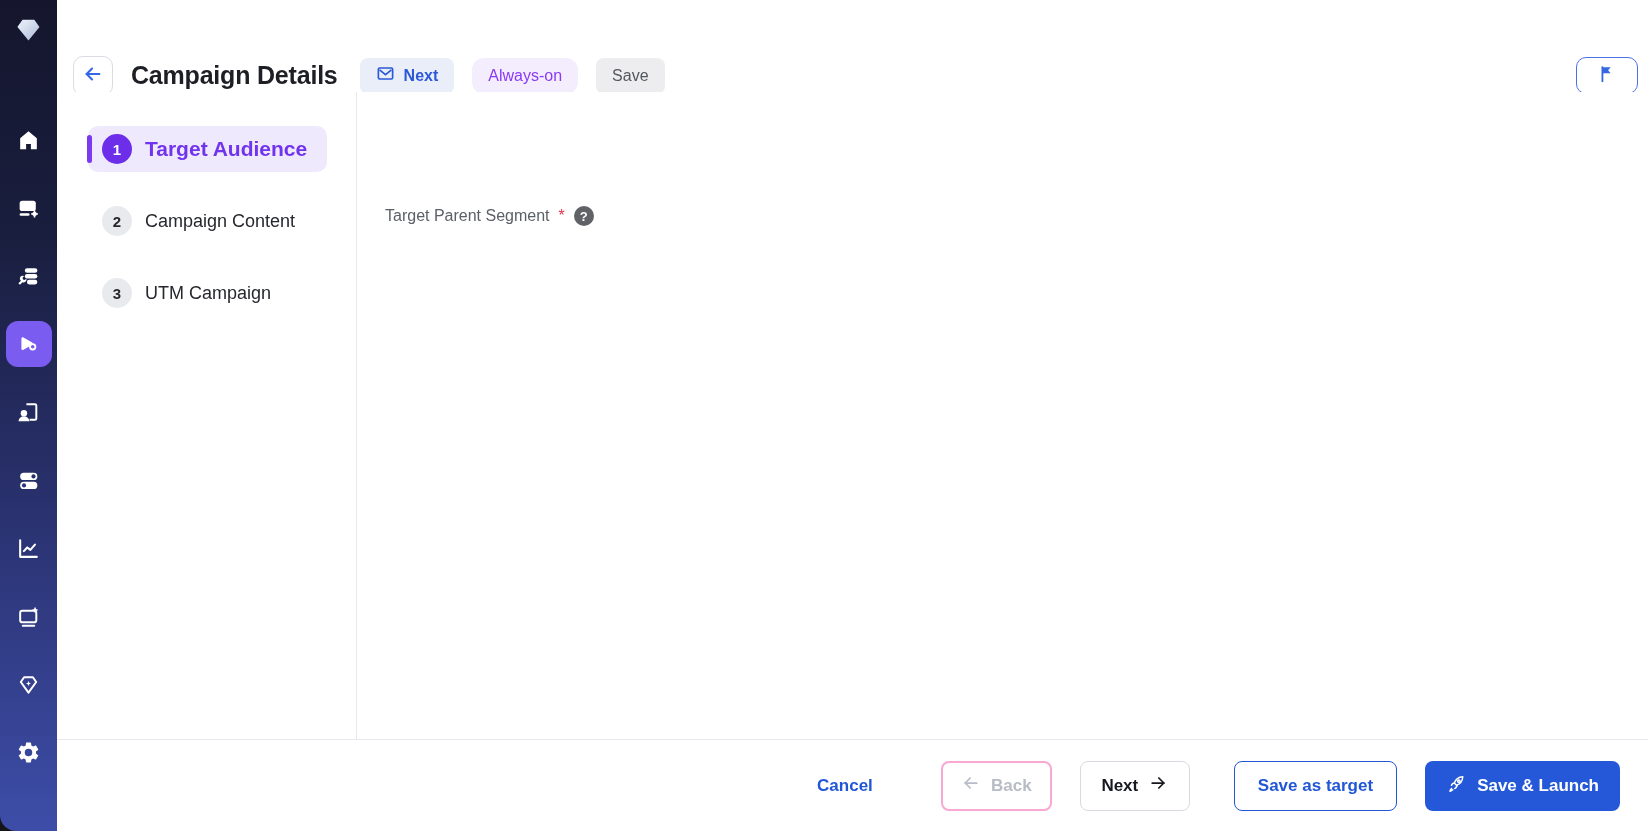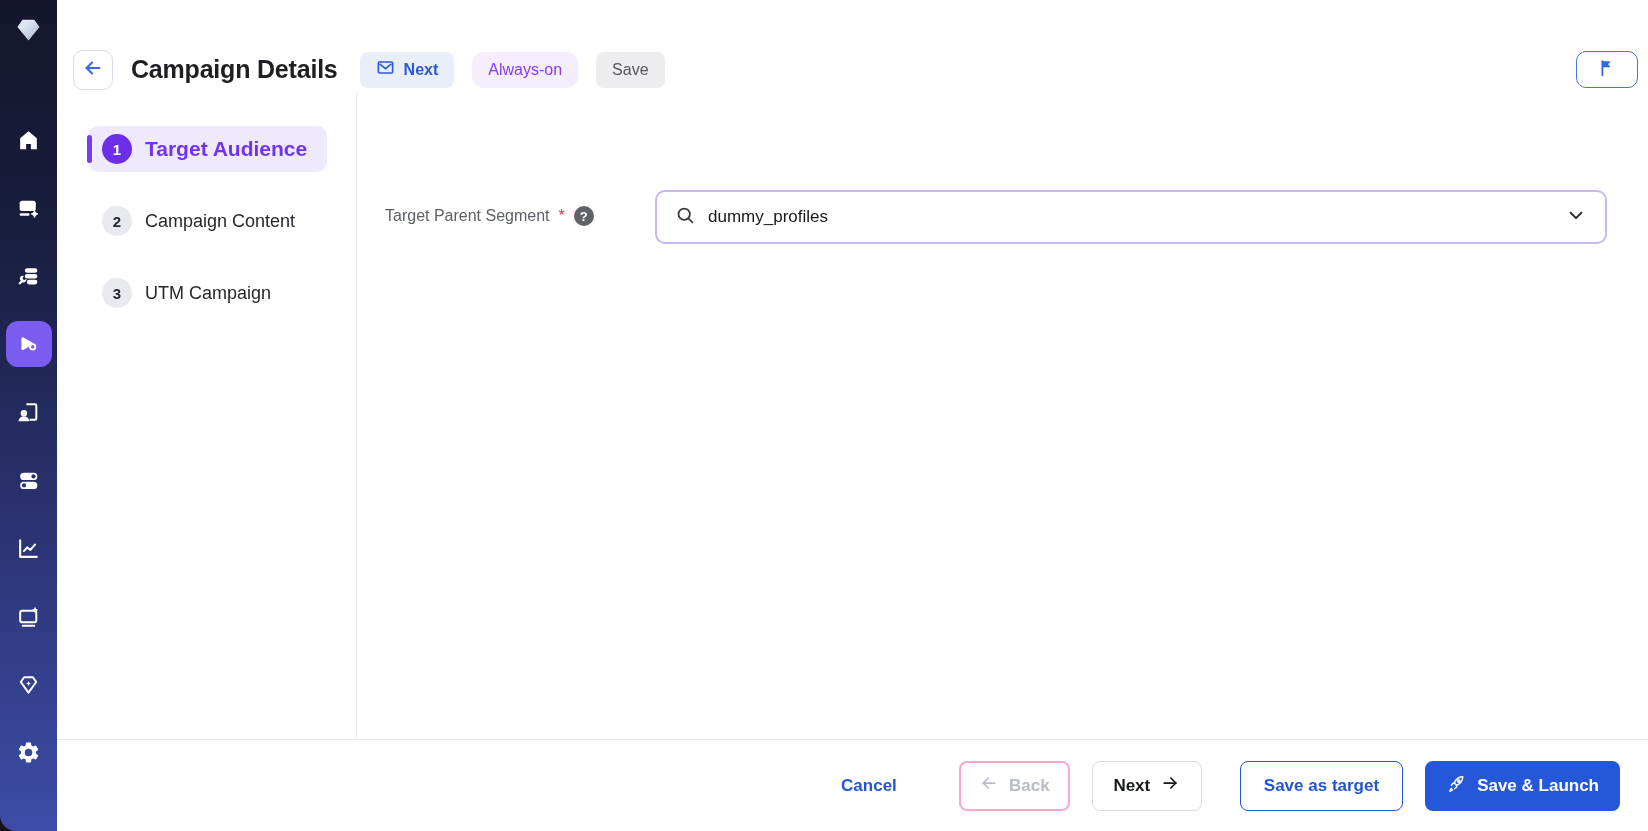--- a/index.html
+++ b/index.html
@@ -15,21 +15,21 @@
     background:linear-gradient(180deg,#15162d 0%,#191e3e 28%,#2a3270 62%,#3d4da8 100%);
     border-bottom-left-radius:16px;
   }
   .logo { position:absolute; top:14px; left:13px; width:31px; height:31px; }
   .nav { position:absolute; top:117px; left:0; width:57px; display:flex; flex-direction:column; align-items:center; gap:22px; }
   .nav-item { width:46px; height:46px; display:flex; align-items:center; justify-content:center; border-radius:12px; cursor:pointer; }
   .nav-item.active { background:#7b5cf0; }
   .nav-item svg { display:block; }
   
   .header {
-    position:absolute; left:57px; right:0; top:12px; height:116px; background:#fff;
+    position:absolute; left:57px; right:0; top:18px; height:116px; background:#fff;
     border-bottom:1px solid #e7e9ef; display:flex; align-items:center; padding:0 10px 0 16px;
   }
   .back-btn { width:40px; height:40px; border:1px solid #d9dce3; border-radius:10px; background:#fff;
     display:flex; align-items:center; justify-content:center; cursor:pointer; }
   .title { margin-left:18px; font-size:25px; font-weight:700; color:#1d1f24; letter-spacing:-.2px; }
   .badges { display:flex; gap:18px; margin-left:22px; }
   .badge { height:36px; padding:0 16px; border-radius:8px; display:flex; align-items:center; gap:9px; font-size:16px; }
   .badge.email  { background:#e9eef9; color:#2b59d8; font-weight:600; }
   .badge.always { background:#f3edfd; color:#8a3af5; font-weight:400;border-radius:12px; }
   .badge.draft  { background:#ededf0; color:#54575d; font-weight:500; }
@@ -58,21 +58,21 @@
   .req { color:#e5304c; }
   .help { width:20px; height:20px; border-radius:50%; background:#5f6368; color:#fff; font-size:13px;
     font-weight:700; display:flex; align-items:center; justify-content:center; cursor:pointer; }
   .select { position:absolute; left:298px; top:98px; right:41px; height:54px; background:#fff;
     border:2px solid #c9b6f4; border-radius:10px; display:flex; align-items:center; padding:0 18px; gap:12px; cursor:pointer; }
   .select input { flex:1; border:none; outline:none; font-family:"Liberation Sans",sans-serif;
     font-size:17px; font-weight:500; color:#17191e; background:transparent; }
   
   .footer { position:absolute; left:57px; right:0; bottom:0; height:92px; background:#fff;
     border-top:1px solid #e7e9ef; display:flex; align-items:center; justify-content:flex-end;
-    padding-right:28px; gap:22px; }
+    padding-right:28px; gap:28px; }
   .btn { height:50px; border-radius:8px; font-family:"Liberation Sans",sans-serif; font-size:17px;
     font-weight:600; display:flex; align-items:center; justify-content:center; gap:10px; cursor:pointer; background:#fff; }
   .btn-cancel { border:none; color:#2157d6; padding:0 10px; margin-right:30px; }
   .btn-back { width:111px; border:2px solid #f9a8d4; color:#b8bcc6; cursor:default; }
   .btn-next { width:110px; border:1px solid #d7dae0; color:#17191e; }
   .btn-draft { border:1.5px solid #2157d6; color:#2157d6; padding:0 23px; margin-left:16px; }
   .btn-launch { border:none; background:#2458d8; color:#fff; padding:0 21px; }
 </style>
 </head>
 <body>
@@ -241,34 +241,20 @@
 </div>
 
 <div class="content">
 
   <div class="field-label">
     <span>Target Parent Segment</span>
       <span class="req">*</span>
     <span class="help">?</span>
   </div>
 
-  <div class="select">
-    <span>
-      <svg width="21" height="21" viewBox="0 0 24 24" fill="none" stroke="#33363c" stroke-width="2" stroke-linecap="round">
-        <circle cx="10.5" cy="10.5" r="6.5"></circle>
-          <path d="m15.5 15.5 4.5 4.5"></path>
-      </svg>
-    </span>
-    <input type="text" value="dummy_profiles" style="">
-    <span>
-      <svg width="22" height="22" viewBox="0 0 24 24" fill="none" stroke="#202126" stroke-width="2" stroke-linecap="round" stroke-linejoin="round">
-        <path d="m6 9.5 6 6 6-6"></path>
-      </svg>
-    </span>
-  </div>
 </div>
 
 <div class="footer">
   <button class="btn btn-cancel">Cancel</button>
   <button class="btn btn-back" disabled="">
     <span>
       <svg width="20" height="20" viewBox="0 0 24 24" fill="none" stroke="#b8bcc6" stroke-width="2.1" stroke-linecap="round" stroke-linejoin="round">
         <path d="M19 12H5"></path>
           <path d="m11 6-6 6 6 6"></path>
       </svg>

